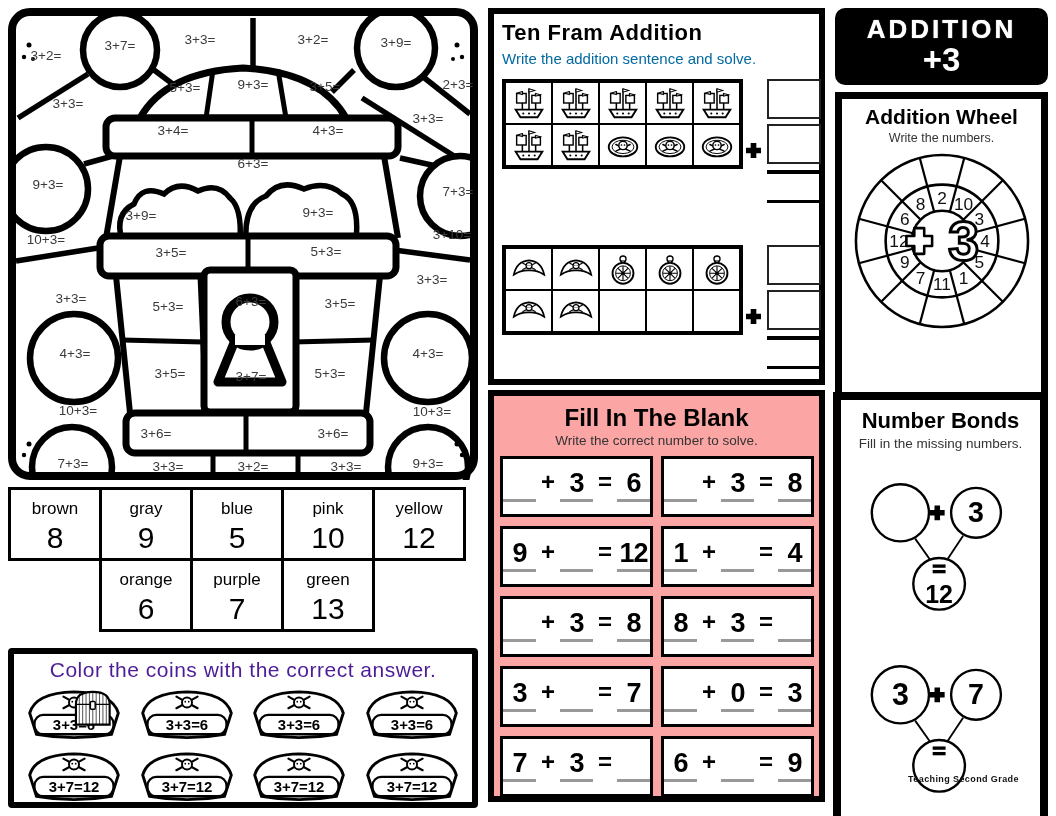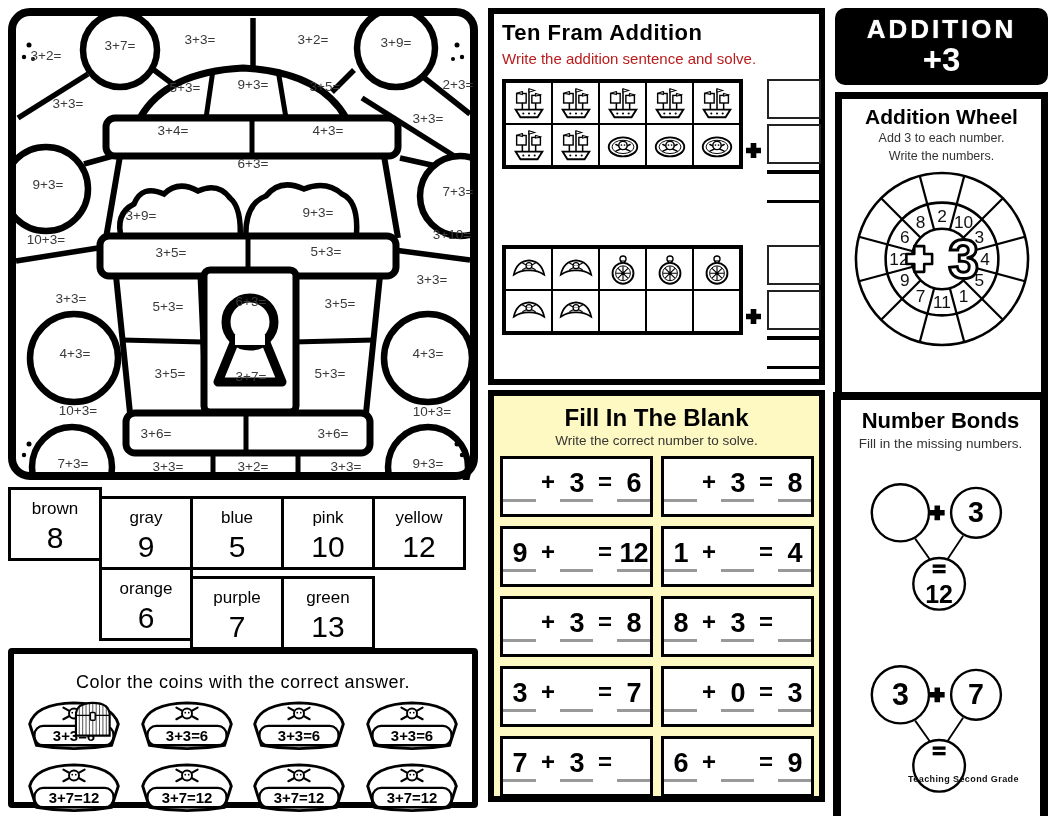--- a/index.html
+++ b/index.html
@@ -7,43 +7,43 @@
   #page { position:relative; width:1056px; height:816px; background:#fff; }
 
   
   #coloring { position:absolute; left:8px; top:8px; width:470px; height:472px; }
   #coloring svg { display:block; }
 
   #colorkey { position:absolute; left:8px; top:487px; width:476px; }
   .key-row { display:flex; }
   .key-row2 { margin-left:91px; margin-top:-3px; }
   .key-cell { width:94px; height:74px; border:3px solid #000; background:#fff; text-align:center; }
-  .key-cell + .key-cell { margin-left:-3px;margin-top:9px; }
+  .key-cell + .key-cell { margin-left:-3px; }
   .key-color { font-size:17px; margin-top:9px; }
   .key-num { font-size:30px; margin-top:2px; }
 
   #coins { position:absolute; left:8px; top:648px; width:470px; height:160px; border:6px solid #000; border-radius:4px; background:#fff; }
-  .coins-instr { text-align:center; font-size:18px; color:#000000; margin-top:18px; letter-spacing:.5px; }
+  .coins-instr { text-align:center; font-size:21px; color:#4c1d95; margin-top:4px; letter-spacing:.5px; }
   .coin-row { display:flex; justify-content:space-around; align-items:center; padding:0 4px; margin-top:2px; }
 
   
   #tenframe { position:absolute; left:488px; top:8px; width:337px; height:377px; border:6px solid #000; background:#fff; padding:4px 2px 0 8px; }
   .tf-title { font-size:22px; font-weight:bold; letter-spacing:.5px; margin-top:2px; }
-  .tf-sub { font-size:15px; color:#b91c1c; margin-top:4px; margin-bottom:12px; }
+  .tf-sub { font-size:15px; color:#0369a1; margin-top:4px; margin-bottom:12px; }
   .tf-row { display:flex; align-items:flex-start; margin-bottom:42px; }
   .tf-frame { display:grid; grid-template-columns:repeat(5,47px); grid-auto-rows:42px; border:3px solid #000; background:#fff; }
   .tf-cell { border:1.5px solid #000; display:flex; align-items:center; justify-content:center; }
   .tf-plus { margin:64px 0 0 3px; }
   .tf-answers { margin-left:6px; width:56px; }
   .tf-box { width:54px; height:40px; border:2.5px solid #222; background:#fff; margin-bottom:5px; }
   .tf-line { width:56px; height:3.5px; background:#000; }
   .tf-line1 { margin-top:6px; }
   .tf-line2 { margin-top:26px; }
 
-  #fillblank { position:absolute; left:488px; top:390px; width:337px; height:412px; border:6px solid #000; background:#fef9c3; padding:4px 6px; }
+  #fillblank { position:absolute; left:488px; top:390px; width:337px; height:412px; border:6px solid #000; background:#fca5a5; padding:4px 6px; }
   .fib-title { text-align:center; font-size:24px; font-weight:bold; margin-top:4px; }
   .fib-sub { text-align:center; font-size:13.5px; color:#333; margin-top:1px; margin-bottom:8px; }
   .fib-grid { display:grid; grid-template-columns:1fr 1fr; gap:9px 8px; }
   .fib-box { border:3.5px solid #000; height:61px; background:#fff; display:flex; align-items:center; justify-content:center; gap:5px; padding-bottom:6px; }
   .fib-slot { display:inline-flex; align-items:flex-end; justify-content:center; min-width:33px; height:36px; border-bottom:3px solid #999; }
   .fib-val { font-size:27px; font-weight:bold; line-height:1; padding-bottom:2px; letter-spacing:-1px; }
   .fib-op { font-size:24px; font-weight:bold; padding-bottom:4px; }
 
   
   #addheader { position:absolute; left:835px; top:8px; width:213px; height:77px; background:#000; border-radius:10px; color:#fff; display:flex; flex-direction:column; align-items:center; justify-content:center; }
@@ -594,21 +594,20 @@
       </div>
   </div>
 
   <div id="addheader">
     <div class="hdr1">ADDITION</div>
     <div class="hdr2">+3</div>
   </div>
 
   <div id="wheelbox">
     <div class="wh-title">Addition Wheel</div>
-    <div class="wh-sub">Add 3 to each number.</div>
     <div class="wh-sub">Write the numbers.</div>
     <svg id="wheel-svg" viewBox="0 0 182 182" width="180" height="180" style="margin-top:4px">
         <circle cx="91" cy="91" r="87" fill="#fff" stroke="#000" stroke-width="2.6"></circle>
         <circle cx="91" cy="91" r="57" fill="#fff" stroke="#000" stroke-width="2.6"></circle>
         <circle cx="91" cy="91" r="30.5" fill="#fff" stroke="#000" stroke-width="2.6"></circle>
         <line x1="83.10601912437312" y1="61.53926229818342" x2="68.48274307608068" y2="6.964453112851061" stroke="#000" stroke-width="2.2"></line>
         <line x1="98.89398087562688" y1="61.53926229818342" x2="113.5172569239193" y2="6.964453112851061" stroke="#000" stroke-width="2.2"></line>
         <line x1="112.5667568261897" y1="69.4332431738103" x2="152.51828996322965" y2="29.481710036770373" stroke="#000" stroke-width="2.2"></line>
         <line x1="120.46073770181658" y1="83.10601912437312" x2="175.03554688714894" y2="68.4827430760807" stroke="#000" stroke-width="2.2"></line>
         <line x1="120.46073770181658" y1="98.89398087562688" x2="175.03554688714894" y2="113.5172569239193" stroke="#000" stroke-width="2.2"></line>

